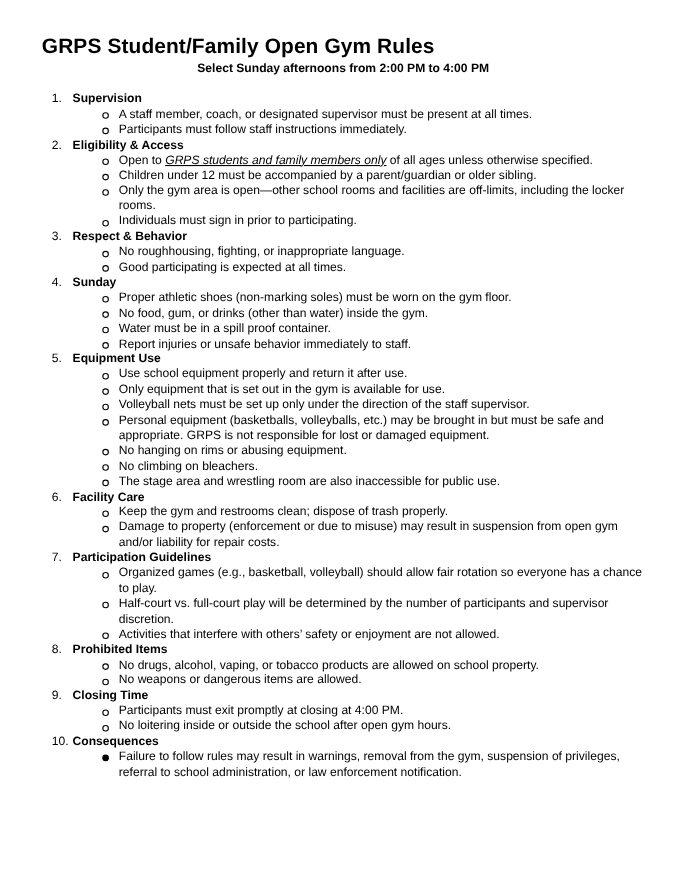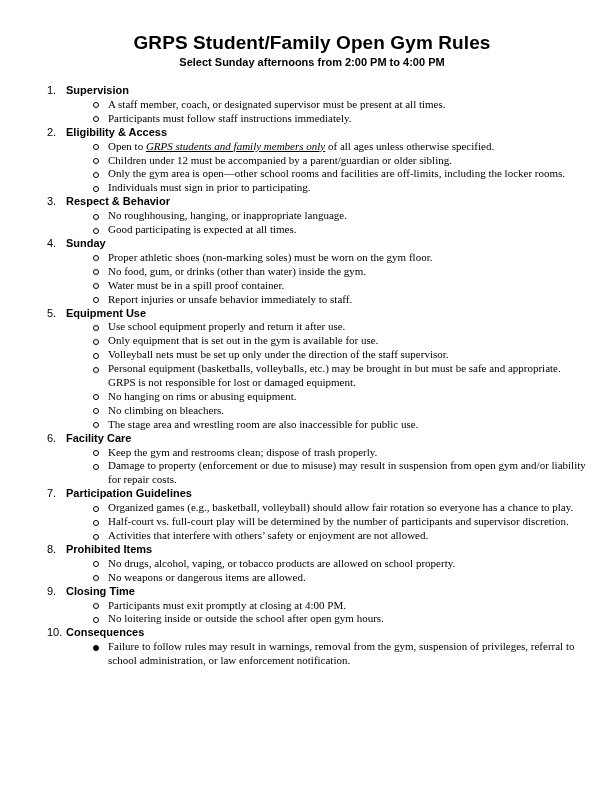--- a/index.html
+++ b/index.html
@@ -18,21 +18,21 @@
     font-size: 11px;
     line-height: 13.9px;
     box-sizing: border-box;
     padding: 32px 26px 0 38px;
     overflow: hidden;
   }
   .title {
     font-size: 19px;
     font-weight: bold;
     line-height: 22px;
-    text-align: center;
+    text-align: left;
     letter-spacing: 0.1px;
   }
   .subtitle {
     font-size: 11px;
     font-weight: bold;
     line-height: 14px;
     margin-top: 1px;
     text-align: center;
   }
   .rules {
@@ -49,21 +49,20 @@
   .head {
     font-weight: bold;
   }
   ul.bullets {
     list-style: none;
     margin: 0;
     padding: 0 0 0 52px;
   }
   li.bullet {
     display: flex;
-    font-family: Liberation Serif, serif;
   }
   .marker {
     flex: 0 0 18px;
     position: relative;
   }
   .marker::before {
     content: "";
     position: absolute;
     left: 3px;
     top: 4.5px;
@@ -132,21 +131,21 @@
         </ul>
       </div>
       <div class="rule">
         <div class="rule-head">
           <span class="num">3.</span>
           <span class="head">Respect &amp; Behavior</span>
         </div>
         <ul class="bullets">
           <li class="bullet">
             <span class="marker"></span>
-            <span class="btext"><span>No roughhousing, hanging, or inappropriate language.</span></span>
+            <span class="btext"><span>No roughhousing, fighting, or inappropriate language.</span></span>
           </li>
           <li class="bullet">
             <span class="marker"></span>
             <span class="btext"><span>Good participating is expected at all times.</span></span>
           </li>
         </ul>
       </div>
       <div class="rule">
         <div class="rule-head">
           <span class="num">4.</span>

